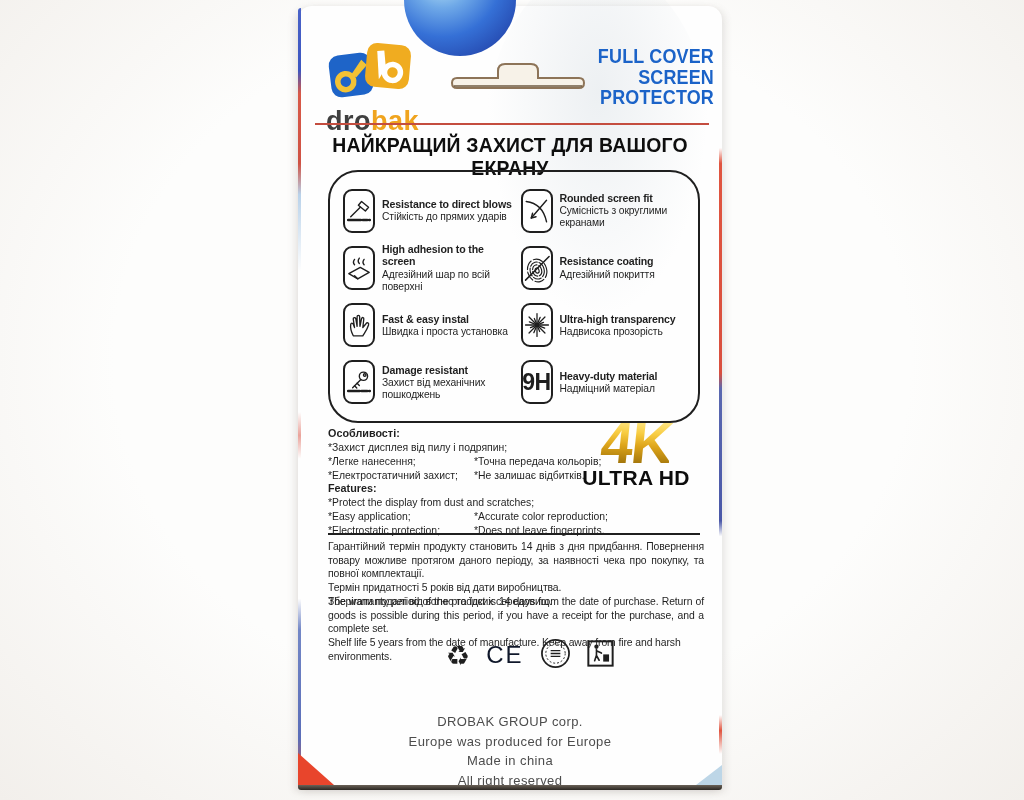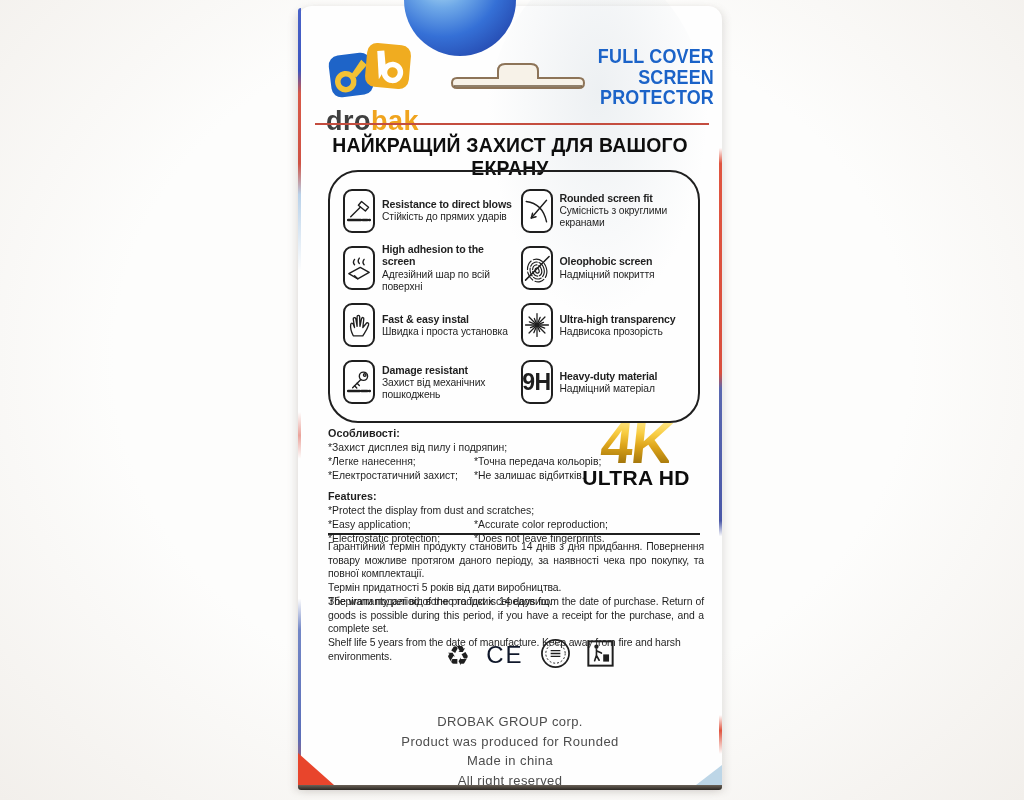--- a/index.html
+++ b/index.html
@@ -92,21 +92,21 @@
     display:flex; align-items:center; justify-content:center; overflow:hidden; background:#fff;
   }
   .feat-icon svg { display:block; }
   .feat-9h { font-size:23px; font-weight:bold; color:#1f1f1f; letter-spacing:-.5px; }
   .feat-text { line-height:1.16; }
   .feat-en { font-size:10.6px; font-weight:bold; letter-spacing:-.15px; }
   .feat-ua { font-size:10.3px; margin-top:1px; letter-spacing:-.1px; }
 
   
   .list-block { position:absolute; left:30px; width:280px; font-size:10.4px; line-height:1.36; }
-  .list-ua { top:420px; } .list-en { top:475px;margin-top:8px; }
+  .list-ua { top:420px; } .list-en { top:475px; }
   .list-head { font-weight:bold; font-size:10.8px; }
   .cols { display:flex; } .col1 { width:146px; }
 
   .badge-4k { position:absolute; left:266px; top:408px; width:144px; text-align:center; }
   .txt-4k {
     font-size:58px; font-weight:bold; line-height:1; transform:skewX(-6deg); display:inline-block;
     background:linear-gradient(183deg, #ffeea0 6%, #f8cd42 34%, #dda41a 55%, #8a6205 96%);
     -webkit-background-clip:text; background-clip:text; color:transparent; letter-spacing:-2px;
   }
   .txt-ultra { font-size:21px; font-weight:bold; color:#0d0d0d; margin-top:-6px; letter-spacing:.3px; }
@@ -227,22 +227,22 @@
             <g transform="rotate(-15 22 25)">
               <ellipse cx="22" cy="26" rx="3" ry="4.2"></ellipse>
               <ellipse cx="22" cy="26" rx="7" ry="9" stroke-dasharray="11 3"></ellipse>
               <ellipse cx="22" cy="26" rx="11" ry="13.5" stroke-dasharray="13 3"></ellipse>
               <ellipse cx="22" cy="26" rx="15" ry="18" stroke-dasharray="15 4"></ellipse>
             </g>
             <path d="M4 41 L41 4" stroke-width="2.4"></path>
           </svg>
         </div>
         <div class="feat-text">
-          <div class="feat-en">Oleophobic screen</div>
-          <div class="feat-ua">Надміцний покриття</div>
+          <div class="feat-en">Resistance coating</div>
+          <div class="feat-ua">Адгезійний покриття</div>
         </div>
       </div>
 
       <div class="feat">
         <div class="feat-icon">
           <svg width="40" height="40" viewBox="0 0 44 44" fill="none" stroke="#1f1f1f" stroke-width="2.1" stroke-linecap="round" stroke-linejoin="round">
             <path d="M13 39 C10 33 8 27 9 21 C9.5 18.5 12 18.5 13 21 L15 26 L13 13 C12.5 10 16 9.5 17 12 L19 24 L19 9 C19 6 23 6 23 9 L23.5 24 L26 12 C27 9 30 10 29.5 13 L28 26 L33 20 C35 17 38 19 37 22 C35 29 31 34 28 39 Z"></path>
           </svg>
         </div>
         <div class="feat-text">
@@ -355,21 +355,21 @@
           <rect x="1.5" y="1.5" width="27" height="27" stroke-width="2.2"></rect>
           <circle cx="10.5" cy="7.5" r="2.4" fill="#1f1f1f" stroke="none"></circle>
           <path d="M10.5 10.5 V17 M10.5 12 L16 14.5 M10.5 17 L8.5 23 M10.5 17 L13.5 22.5" stroke-width="1.8" stroke-linecap="round"></path>
           <rect x="18" y="16" width="6.5" height="8" fill="#1f1f1f" stroke="none"></rect>
         </svg>
       </span>
     </div>
 
     <div class="footer">
       <div>DROBAK GROUP corp.</div>
-      <div>Product was produced for Rounded</div>
+      <div>Europe was produced for Europe</div>
       <div>Made in china</div>
       <div>All right reserved</div>
     </div>
 
     <div class="corner-red-bl"></div>
     <div class="corner-blue-br"></div>
     <div class="card-bottom-shadow"></div>
   </div>
 </div>
 

